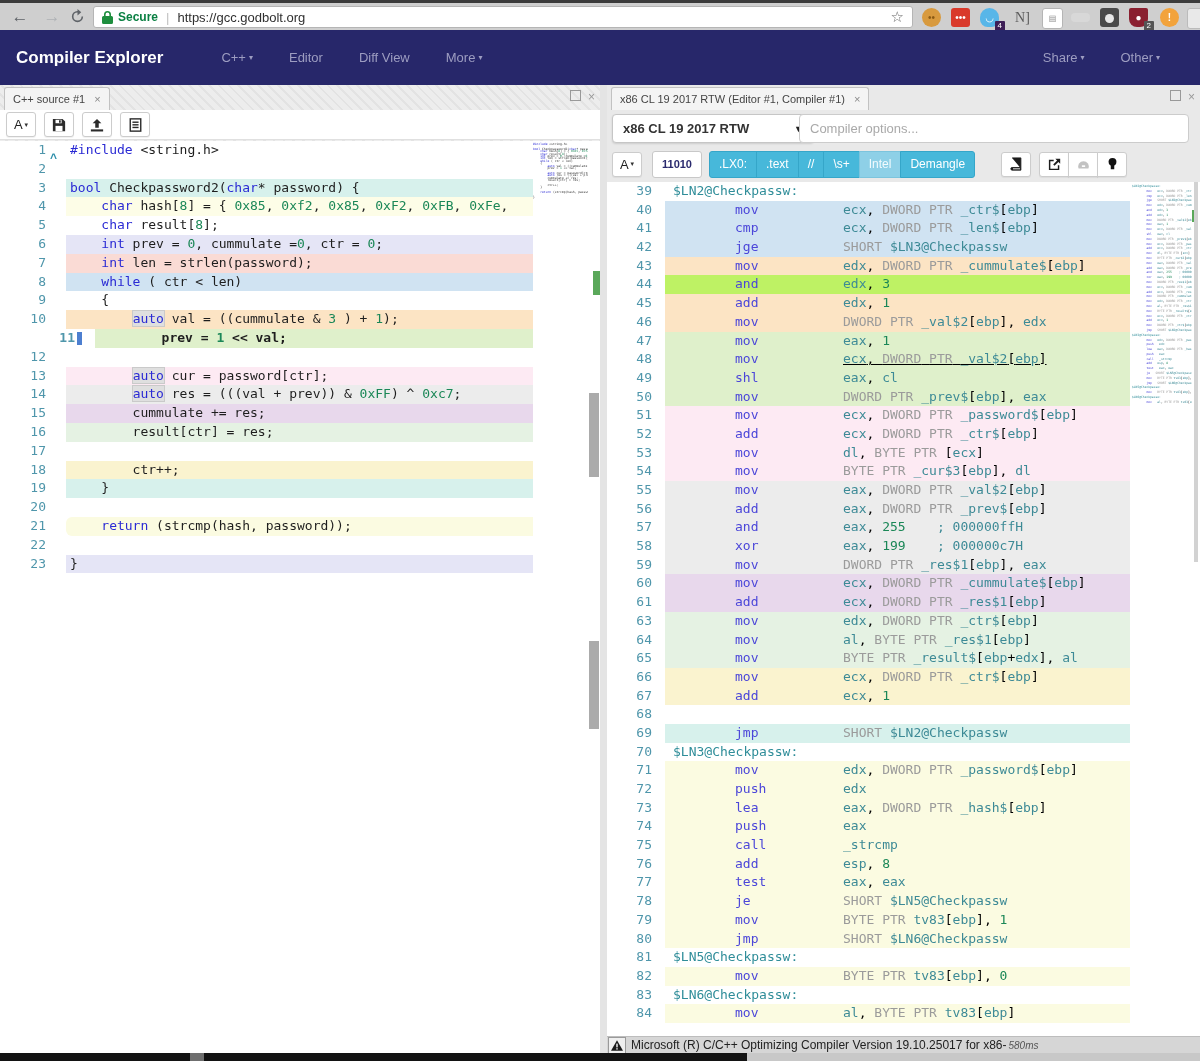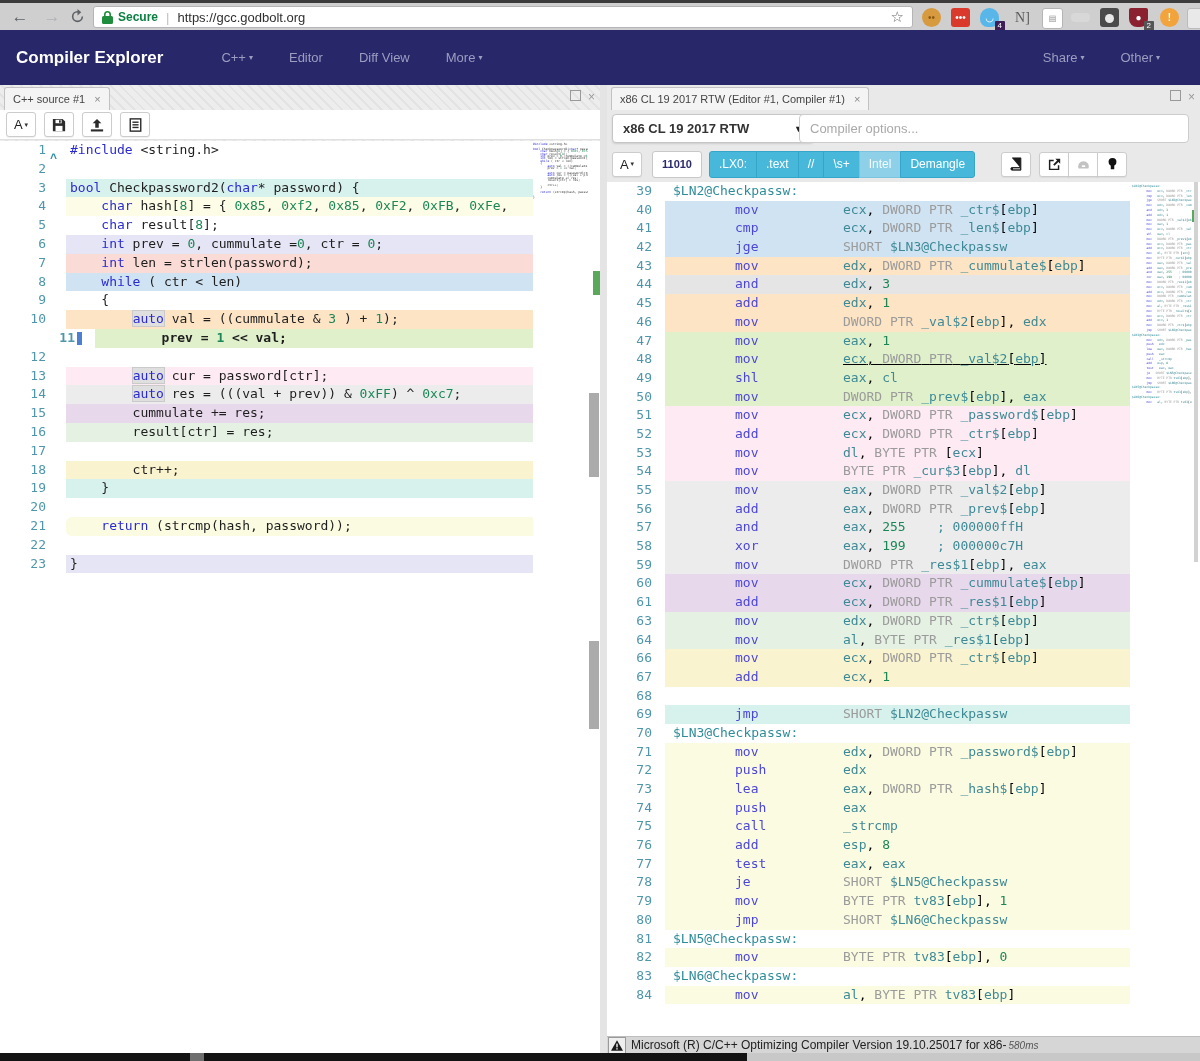--- a/index.html
+++ b/index.html
@@ -258,40 +258,41 @@
               <rect x="4" y="9" width="4" height="5" fill="#111"></rect>
             </svg>
         </div>
       </div>
       <div id="asm-editor">
           <div class="arow"><span class="g">39</span><span class="t"><span class="tl">$LN2@Checkpassw:</span></span></div>
           <div class="arow"><span class="g">40</span><span class="t" style="background: rgb(208, 227, 242);"><span class="mn tm">mov</span><span class="ti">ecx</span>, <span class="tg">DWORD</span> <span class="tg">PTR</span> <span class="ti">_ctr$</span>[<span class="ti">ebp</span>]</span></div>
           <div class="arow"><span class="g">41</span><span class="t" style="background: rgb(208, 227, 242);"><span class="mn tm">cmp</span><span class="ti">ecx</span>, <span class="tg">DWORD</span> <span class="tg">PTR</span> <span class="ti">_len$</span>[<span class="ti">ebp</span>]</span></div>
           <div class="arow"><span class="g">42</span><span class="t" style="background: rgb(208, 227, 242);"><span class="mn tm">jge</span><span class="tg">SHORT</span> <span class="ti">$LN3@Checkpassw</span></span></div>
           <div class="arow"><span class="g">43</span><span class="t" style="background: rgb(252, 228, 196);"><span class="mn tm">mov</span><span class="ti">edx</span>, <span class="tg">DWORD</span> <span class="tg">PTR</span> <span class="ti">_cummulate$</span>[<span class="ti">ebp</span>]</span></div>
-          <div class="arow"><span class="g">44</span><span class="t" style="background: #e5e5e5;"><span class="mn tm">and</span><span class="ti">edx</span>, <span class="tn">3</span></span></div>
+          <div class="arow"><span class="g">44</span><span class="t" style="background: #bef264;"><span class="mn tm">and</span><span class="ti">edx</span>, <span class="tn">3</span></span></div>
           <div class="arow"><span class="g">45</span><span class="t" style="background: rgb(252, 228, 196);"><span class="mn tm">add</span><span class="ti">edx</span>, <span class="tn">1</span></span></div>
           <div class="arow"><span class="g">46</span><span class="t" style="background: rgb(252, 228, 196);"><span class="mn tm">mov</span><span class="tg">DWORD</span> <span class="tg">PTR</span> <span class="ti">_val$2</span>[<span class="ti">ebp</span>], <span class="ti">edx</span></span></div>
           <div class="arow"><span class="g">47</span><span class="t" style="background: rgb(223, 240, 203);"><span class="mn tm">mov</span><span class="ti">eax</span>, <span class="tn">1</span></span></div>
           <div class="arow"><span class="g">48</span><span class="t" style="background: rgb(223, 240, 203); text-decoration: underline;"><span class="mn tm">mov</span><span class="ti">ecx</span>, <span class="tg">DWORD</span> <span class="tg">PTR</span> <span class="ti">_val$2</span>[<span class="ti">ebp</span>]</span></div>
           <div class="arow"><span class="g">49</span><span class="t" style="background: rgb(223, 240, 203);"><span class="mn tm">shl</span><span class="ti">eax</span>, <span class="ti">cl</span></span></div>
           <div class="arow"><span class="g">50</span><span class="t" style="background: rgb(223, 240, 203);"><span class="mn tm">mov</span><span class="tg">DWORD</span> <span class="tg">PTR</span> <span class="ti">_prev$</span>[<span class="ti">ebp</span>], <span class="ti">eax</span></span></div>
           <div class="arow"><span class="g">51</span><span class="t" style="background: rgb(253, 234, 243);"><span class="mn tm">mov</span><span class="ti">ecx</span>, <span class="tg">DWORD</span> <span class="tg">PTR</span> <span class="ti">_password$</span>[<span class="ti">ebp</span>]</span></div>
           <div class="arow"><span class="g">52</span><span class="t" style="background: rgb(253, 234, 243);"><span class="mn tm">add</span><span class="ti">ecx</span>, <span class="tg">DWORD</span> <span class="tg">PTR</span> <span class="ti">_ctr$</span>[<span class="ti">ebp</span>]</span></div>
           <div class="arow"><span class="g">53</span><span class="t" style="background: rgb(253, 234, 243);"><span class="mn tm">mov</span><span class="ti">dl</span>, <span class="tg">BYTE</span> <span class="tg">PTR</span> [<span class="ti">ecx</span>]</span></div>
           <div class="arow"><span class="g">54</span><span class="t" style="background: rgb(253, 234, 243);"><span class="mn tm">mov</span><span class="tg">BYTE</span> <span class="tg">PTR</span> <span class="ti">_cur$3</span>[<span class="ti">ebp</span>], <span class="ti">dl</span></span></div>
           <div class="arow"><span class="g">55</span><span class="t" style="background: rgb(236, 236, 236);"><span class="mn tm">mov</span><span class="ti">eax</span>, <span class="tg">DWORD</span> <span class="tg">PTR</span> <span class="ti">_val$2</span>[<span class="ti">ebp</span>]</span></div>
           <div class="arow"><span class="g">56</span><span class="t" style="background: rgb(236, 236, 236);"><span class="mn tm">add</span><span class="ti">eax</span>, <span class="tg">DWORD</span> <span class="tg">PTR</span> <span class="ti">_prev$</span>[<span class="ti">ebp</span>]</span></div>
           <div class="arow"><span class="g">57</span><span class="t" style="background: rgb(236, 236, 236);"><span class="mn tm">and</span><span class="ti">eax</span>, <span class="tn">255</span>    <span class="tc">; 000000ffH</span></span></div>
           <div class="arow"><span class="g">58</span><span class="t" style="background: rgb(236, 236, 236);"><span class="mn tm">xor</span><span class="ti">eax</span>, <span class="tn">199</span>    <span class="tc">; 000000c7H</span></span></div>
           <div class="arow"><span class="g">59</span><span class="t" style="background: rgb(236, 236, 236);"><span class="mn tm">mov</span><span class="tg">DWORD</span> <span class="tg">PTR</span> <span class="ti">_res$1</span>[<span class="ti">ebp</span>], <span class="ti">eax</span></span></div>
           <div class="arow"><span class="g">60</span><span class="t" style="background: rgb(232, 216, 236);"><span class="mn tm">mov</span><span class="ti">ecx</span>, <span class="tg">DWORD</span> <span class="tg">PTR</span> <span class="ti">_cummulate$</span>[<span class="ti">ebp</span>]</span></div>
           <div class="arow"><span class="g">61</span><span class="t" style="background: rgb(232, 216, 236);"><span class="mn tm">add</span><span class="ti">ecx</span>, <span class="tg">DWORD</span> <span class="tg">PTR</span> <span class="ti">_res$1</span>[<span class="ti">ebp</span>]</span></div>
           <div class="arow"><span class="g">63</span><span class="t" style="background: rgb(229, 242, 227);"><span class="mn tm">mov</span><span class="ti">edx</span>, <span class="tg">DWORD</span> <span class="tg">PTR</span> <span class="ti">_ctr$</span>[<span class="ti">ebp</span>]</span></div>
           <div class="arow"><span class="g">64</span><span class="t" style="background: rgb(229, 242, 227);"><span class="mn tm">mov</span><span class="ti">al</span>, <span class="tg">BYTE</span> <span class="tg">PTR</span> <span class="ti">_res$1</span>[<span class="ti">ebp</span>]</span></div>
+          <div class="arow"><span class="g">65</span><span class="t" style="background: rgb(229, 242, 227);"><span class="mn tm">mov</span><span class="tg">BYTE</span> <span class="tg">PTR</span> <span class="ti">_result$</span>[<span class="ti">ebp</span>+<span class="ti">edx</span>], <span class="ti">al</span></span></div>
           <div class="arow"><span class="g">66</span><span class="t" style="background: rgb(250, 243, 207);"><span class="mn tm">mov</span><span class="ti">ecx</span>, <span class="tg">DWORD</span> <span class="tg">PTR</span> <span class="ti">_ctr$</span>[<span class="ti">ebp</span>]</span></div>
           <div class="arow"><span class="g">67</span><span class="t" style="background: rgb(250, 243, 207);"><span class="mn tm">add</span><span class="ti">ecx</span>, <span class="tn">1</span></span></div>
           <div class="arow"><span class="g">68</span></div>
           <div class="arow"><span class="g">69</span><span class="t" style="background: rgb(215, 241, 236);"><span class="mn tm">jmp</span><span class="tg">SHORT</span> <span class="ti">$LN2@Checkpassw</span></span></div>
           <div class="arow"><span class="g">70</span><span class="t"><span class="tl">$LN3@Checkpassw:</span></span></div>
           <div class="arow"><span class="g">71</span><span class="t" style="background: rgb(251, 251, 225);"><span class="mn tm">mov</span><span class="ti">edx</span>, <span class="tg">DWORD</span> <span class="tg">PTR</span> <span class="ti">_password$</span>[<span class="ti">ebp</span>]</span></div>
           <div class="arow"><span class="g">72</span><span class="t" style="background: rgb(251, 251, 225);"><span class="mn tm">push</span><span class="ti">edx</span></span></div>
           <div class="arow"><span class="g">73</span><span class="t" style="background: rgb(251, 251, 225);"><span class="mn tm">lea</span><span class="ti">eax</span>, <span class="tg">DWORD</span> <span class="tg">PTR</span> <span class="ti">_hash$</span>[<span class="ti">ebp</span>]</span></div>
           <div class="arow"><span class="g">74</span><span class="t" style="background: rgb(251, 251, 225);"><span class="mn tm">push</span><span class="ti">eax</span></span></div>
           <div class="arow"><span class="g">75</span><span class="t" style="background: rgb(251, 251, 225);"><span class="mn tm">call</span><span class="ti">_strcmp</span></span></div>

